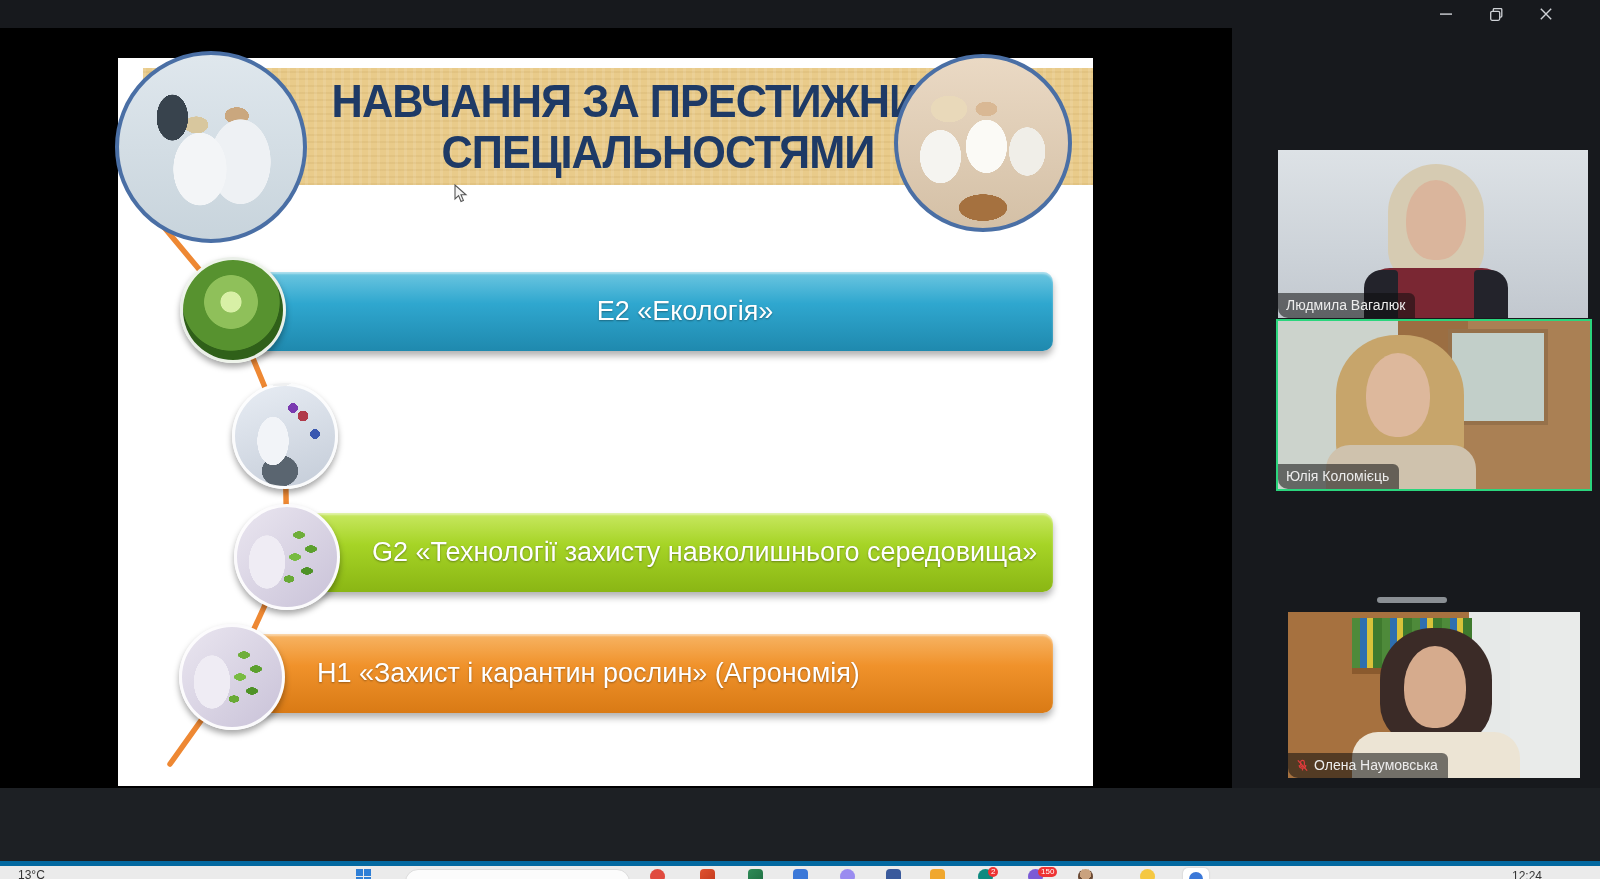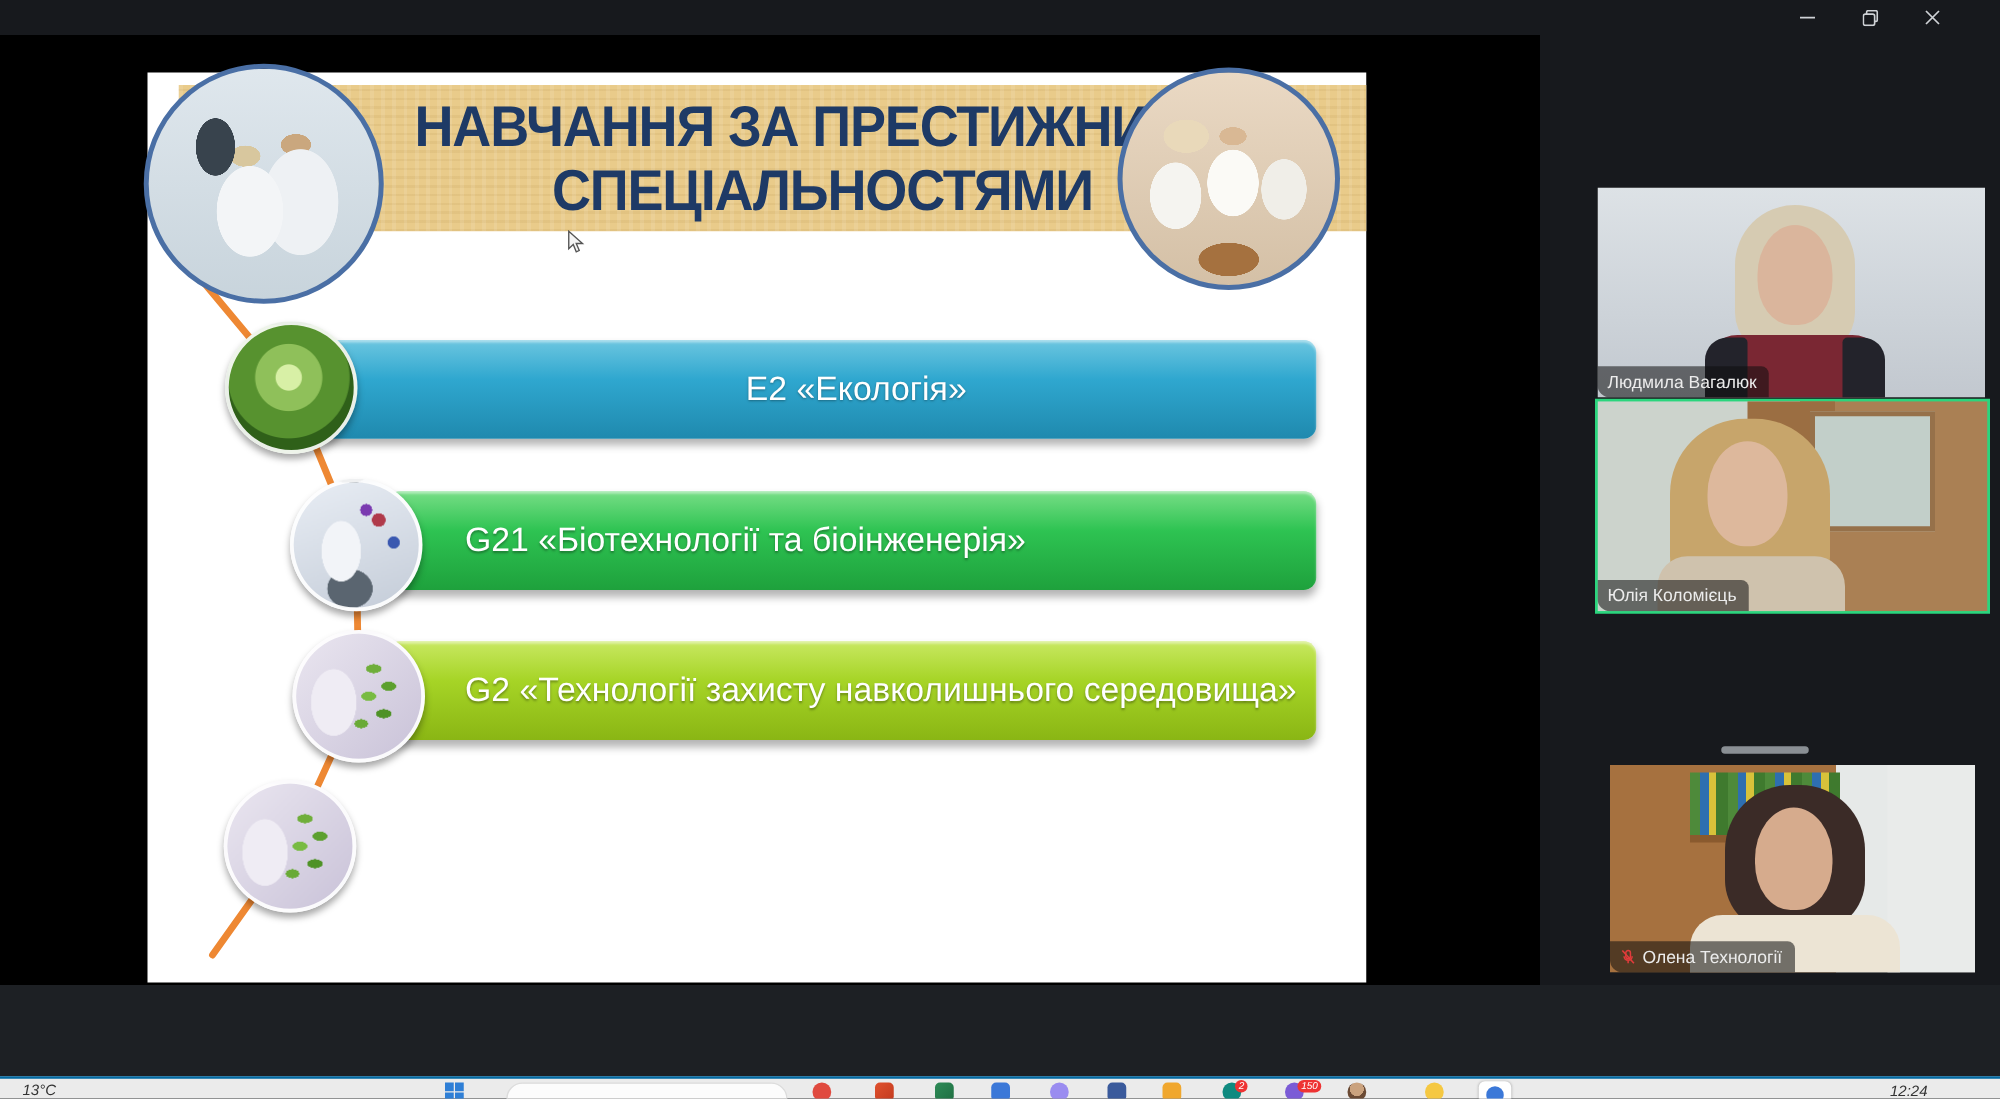--- a/index.html
+++ b/index.html
@@ -141,21 +141,21 @@
              gap:5px; background:rgba(15,15,15,.55); color:#ececec; font-size:14px;
              padding:4px 10px 5px 8px; border-radius:0 6px 0 10px; }
   .mic-muted { display:none; width:13px; height:13px; }
   .mic-muted.show { display:block; }
 
   #drag-handle { left:1377px; top:597px; width:70px; height:6px; background:#8a8f94;
                  border-radius:3px; }
 
   
   #taskbar { left:0; top:861px; width:1600px; height:18px; background:#ebebeb;
-             border-top:2px solid #0369a1; overflow:hidden;font-style:italic; }
+             border-top:5px solid #0369a1; overflow:hidden; }
   #temp { position:absolute; left:18px; top:2px; font-size:12px; color:#333; }
   #startbtn { position:absolute; left:356px; top:3px; width:15px; height:15px;
       background:
         linear-gradient(#2f7fd6,#2f7fd6) 0 0/7px 7px no-repeat,
         linear-gradient(#2f7fd6,#2f7fd6) 8px 0/7px 7px no-repeat,
         linear-gradient(#2f7fd6,#2f7fd6) 0 8px/7px 7px no-repeat,
         linear-gradient(#2f7fd6,#2f7fd6) 8px 8px/7px 7px no-repeat; }
   #searchpill { position:absolute; left:405px; top:3px; width:225px; height:26px;
                 background:#fcfcfc; border:1px solid #dcdcdc; border-radius:14px; }
   .tb-ic { position:absolute; top:3px; width:15px; height:15px; border-radius:50%; }
@@ -205,25 +205,25 @@
       <div class="title-line">НАВЧАННЯ ЗА ПРЕСТИЖНИМИ</div>
       <div class="title-line">СПЕЦІАЛЬНОСТЯМИ</div>
     </div>
 
     <div id="photo-lab" class="abs photo-circle"></div>
     <div id="photo-students" class="abs photo-circle"></div>
 
     <div id="bar-0" class="abs spec-bar">
       <span>E2 «Екологія»</span>
     </div>
-    <div id="bar-1" class="abs spec-bar">
-      <span>G21 «Біотехнології та біоінженерія»</span>
-    </div>
     <div id="bar-2" class="abs spec-bar">
       <span>G2 «Технології захисту навколишнього середовища»</span>
+    </div>
+    <div id="bar-3" class="abs spec-bar">
+      <span>H1 «Захист і карантин рослин» (Агрономія)</span>
     </div>
 
     <div id="circ-0" class="abs item-circle"></div>
     <div id="circ-1" class="abs item-circle"></div>
     <div id="circ-2" class="abs item-circle"></div>
     <div id="circ-3" class="abs item-circle"></div>
 
     <svg id="cursor" class="abs" width="16" height="20" viewBox="0 0 16 20">
       <path d="M2 1 L2 15 L5.6 11.6 L8 17.5 L10.4 16.4 L8 10.8 L13 10.8 Z" fill="#f4f4f4" stroke="#555" stroke-width="1.1"></path>
     </svg>
@@ -265,21 +265,21 @@
         <div class="wall"></div>
       <div class="hair"></div>
         <div class="face"></div>
         <div class="body"></div>
     </div>
     <div class="nametag">
       <svg class="mic-muted show" viewBox="0 0 14 14">
           <path d="M7 1.5 a2 2 0 0 1 2 2 v3 a2 2 0 0 1 -4 0 v-3 a2 2 0 0 1 2-2 M3.5 6.5 a3.5 3.5 0 0 0 7 0 M7 10 v2.5" fill="none" stroke="#e23b3b" stroke-width="1.3"></path>
           <path d="M2 1.5 L12 12.5" stroke="#e23b3b" stroke-width="1.4"></path>
         </svg>
-      <span>Олена Технології</span>
+      <span>Олена Наумовська</span>
     </div>
   </div>
 
   <div id="taskbar" class="abs">
     <span id="temp">13°C</span>
     <div id="startbtn"></div>
     <div id="searchpill"></div>
 
     <div class="tb-ic" style="left:650px;background:#e04a3f"></div>
     <div class="tb-ic tb-sq" style="left:700px;background:linear-gradient(135deg,#e0512e,#c23a1e)"></div>

